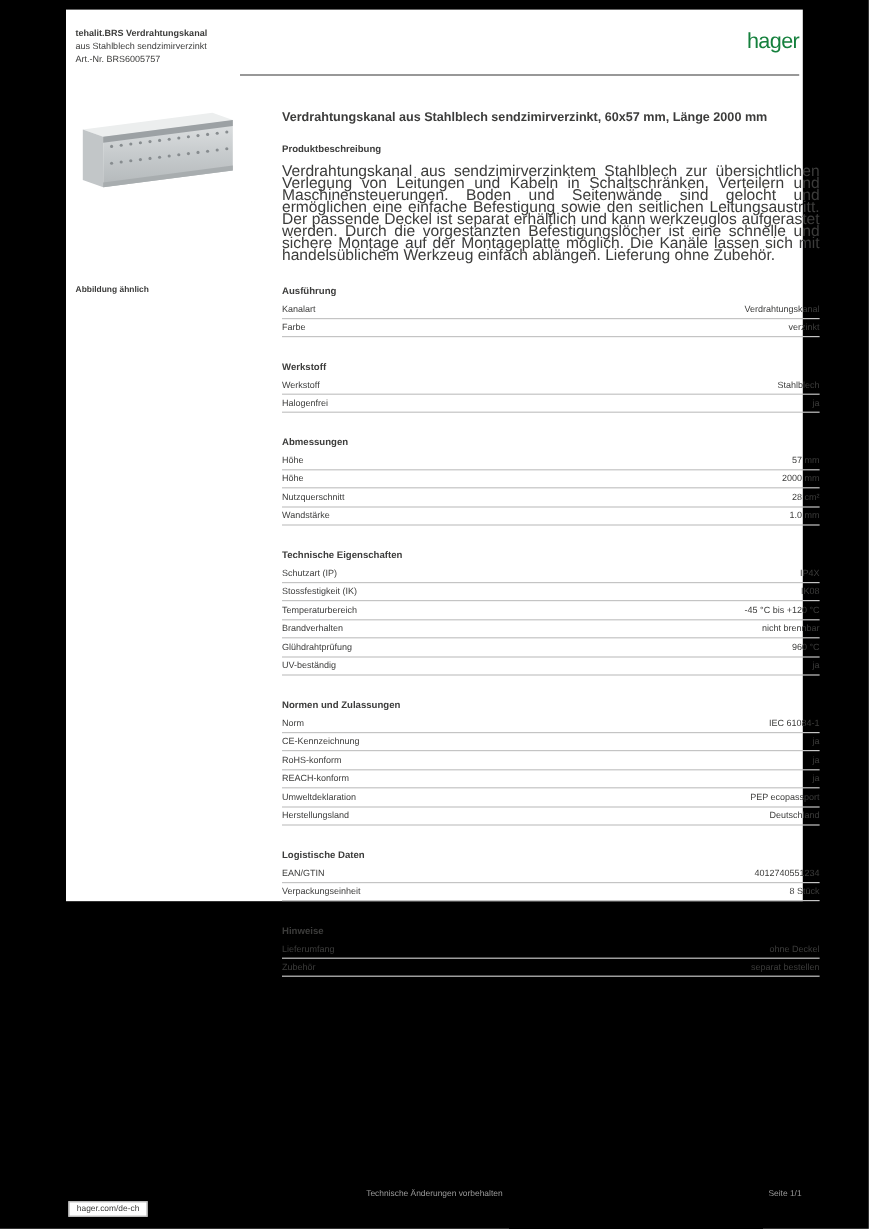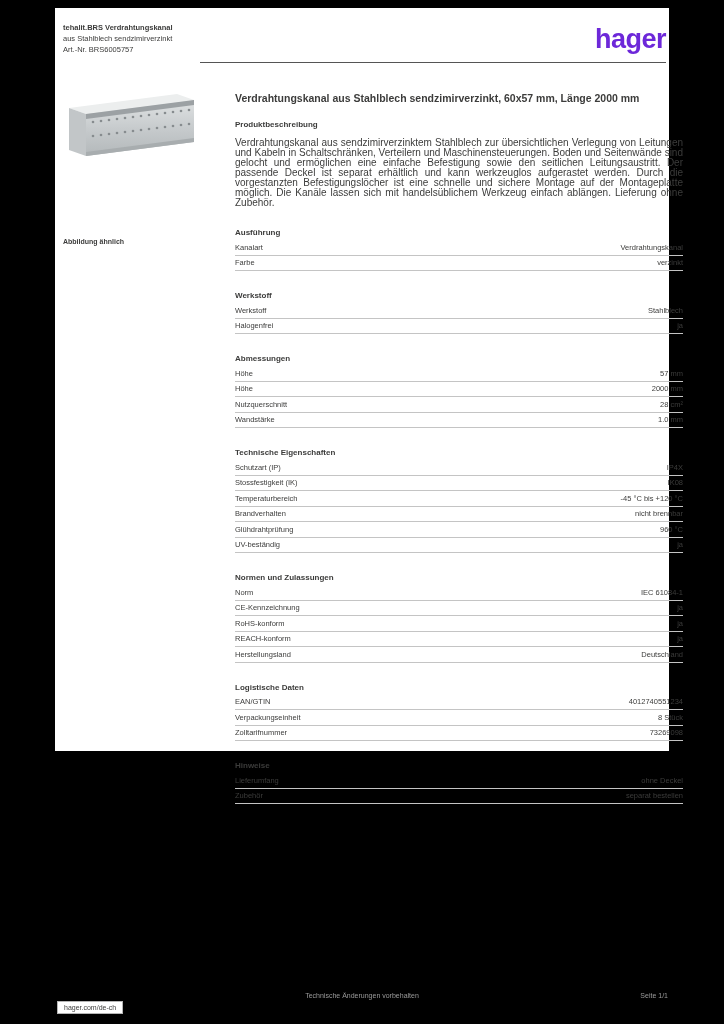--- a/index.html
+++ b/index.html
@@ -13,32 +13,32 @@
   }
   .page {
     position: absolute; left: 55px; top: 8px;
     width: 614px; height: 743px;
     background: #fff;
   }
   .hdr-left { position: absolute; left: 8px; top: 14px; font-size: 7.5px; line-height: 11px; }
   .hdr-left .l1 { font-weight: bold; }
   .logo {
     position: absolute; right: 3px; top: 16px;
-    font-size: 27px; font-weight: bold; letter-spacing: -0.5px;
-    color: #6d28d9;
+    font-size: 18px; font-weight: normal; letter-spacing: -0.5px;
+    color: #15803d;
   }
   .hdr-rule { position: absolute; left: 145px; right: 3px; top: 54px; border-top: 1px solid #555; }
 
   .prod-img { position: absolute; left: 8px; top: 80px; width: 137px; height: 78px; }
   .img-caption { position: absolute; left: 8px; top: 230px; font-size: 7px; font-weight: bold; }
 
   .col { position: absolute; left: 180px; top: 84px; width: 448px; }
   .title { font-size: 10.5px; font-weight: bold; line-height: 13px; }
   .subhead { font-size: 8px; font-weight: bold; margin-top: 15px; }
-  .desc { font-size: 10px; line-height: 10px; margin-top: 9px; text-align: justify; }
+  .desc { font-size: 13px; line-height: 10px; margin-top: 9px; text-align: justify; }
 
   .section { margin-top: 20px; }
   .sec-h { font-size: 8px; font-weight: bold; margin-bottom: 3px; }
   .row {
     display: flex; justify-content: space-between; align-items: flex-start;
     font-size: 7.5px; line-height: 9px;
     padding: 2.5px 0 3px;
     border-bottom: 1px solid #c4c4c4;
   }
   .val { text-align: right; }
@@ -202,38 +202,38 @@
       </div>
       <div class="row">
         <span class="lbl">RoHS-konform</span>
         <span class="val">ja</span>
       </div>
       <div class="row">
         <span class="lbl">REACH-konform</span>
         <span class="val">ja</span>
       </div>
       <div class="row">
+        <span class="lbl">Umweltdeklaration</span>
+        <span class="val">PEP ecopassport</span>
+      </div>
+      <div class="row">
         <span class="lbl">Herstellungsland</span>
         <span class="val">Deutschland</span>
       </div>
     </div>
 
     <div class="section">
       <div class="sec-h">Logistische Daten</div>
       <div class="row">
         <span class="lbl">EAN/GTIN</span>
         <span class="val">4012740551234</span>
       </div>
       <div class="row">
         <span class="lbl">Verpackungseinheit</span>
         <span class="val">8 Stück</span>
-      </div>
-      <div class="row">
-        <span class="lbl">Zolltarifnummer</span>
-        <span class="val">73269098</span>
       </div>
     </div>
 
     <div class="section">
       <div class="sec-h">Hinweise</div>
       <div class="row">
         <span class="lbl">Lieferumfang</span>
         <span class="val">ohne Deckel</span>
       </div>
       <div class="row">

